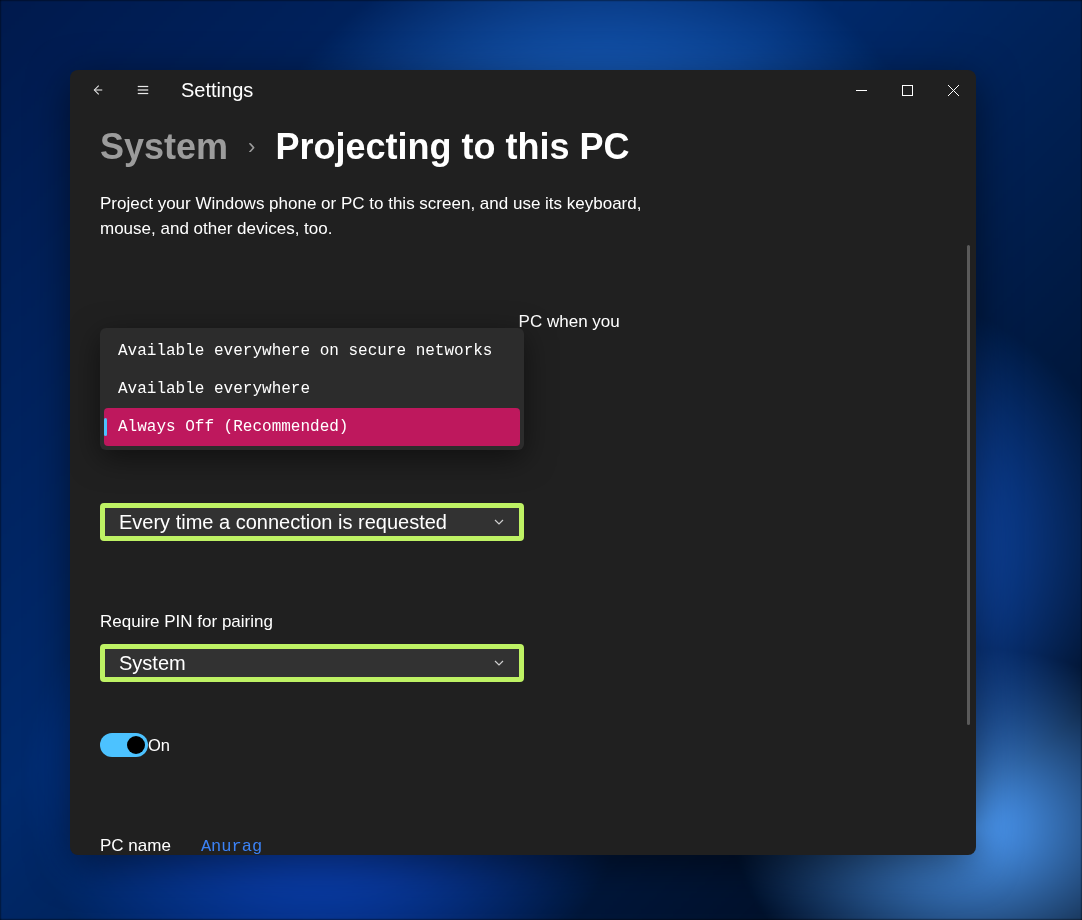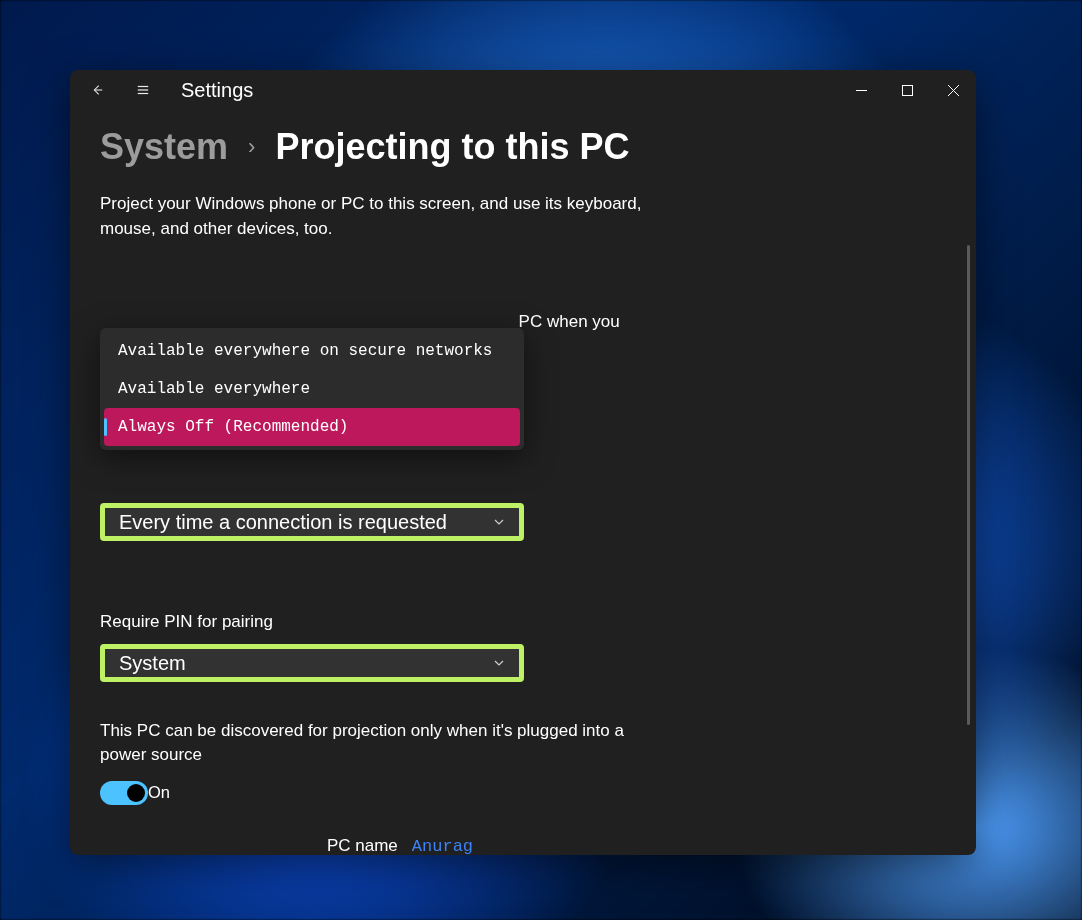--- a/index.html
+++ b/index.html
@@ -167,23 +167,22 @@
     border-radius: 50%;
   }
   .toggle-state {
     font-size: 16.5px;
     color: #ffffff;
   }
 
   .pc-row {
     display: flex;
     align-items: center;
-    gap: 14px;
-    font-size: 17px;
-    justify-content: center;
+    gap: 30px;
+    font-size: 17px;
   }
   .pc-row .lbl { color: #ffffff; }
   .pc-row .val { color: #3b82f6; font-family: Liberation Mono, monospace; }
 
   .scrollbar {
     position: absolute;
     right: 6px;
     top: 135px;
     width: 3px;
     height: 480px;
@@ -265,21 +264,20 @@
       <div class="setting-label">Require PIN for pairing</div>
       <div class="select">
         <span class="val">System</span>
         <svg class="chev" viewBox="0 0 12 12" fill="none" stroke="#cfcfcf" stroke-width="1.2">
             <path d="M2 4 L6 8 L10 4"></path>
           </svg>
       </div>
     </div>
 
     <div class="setting-block block-toggle">
-      <div class="setting-label" style="max-width:545px; line-height:1.4;">This PC can be discovered for projection only when it's plugged into a power source</div>
       <div class="toggle-row">
         <div class="toggle"></div>
         <span class="toggle-state">On</span>
       </div>
     </div>
 
     <div class="setting-block block-pcname">
       <div class="pc-row">
         <span class="lbl">PC name</span>
         <span class="val">Anurag</span>

